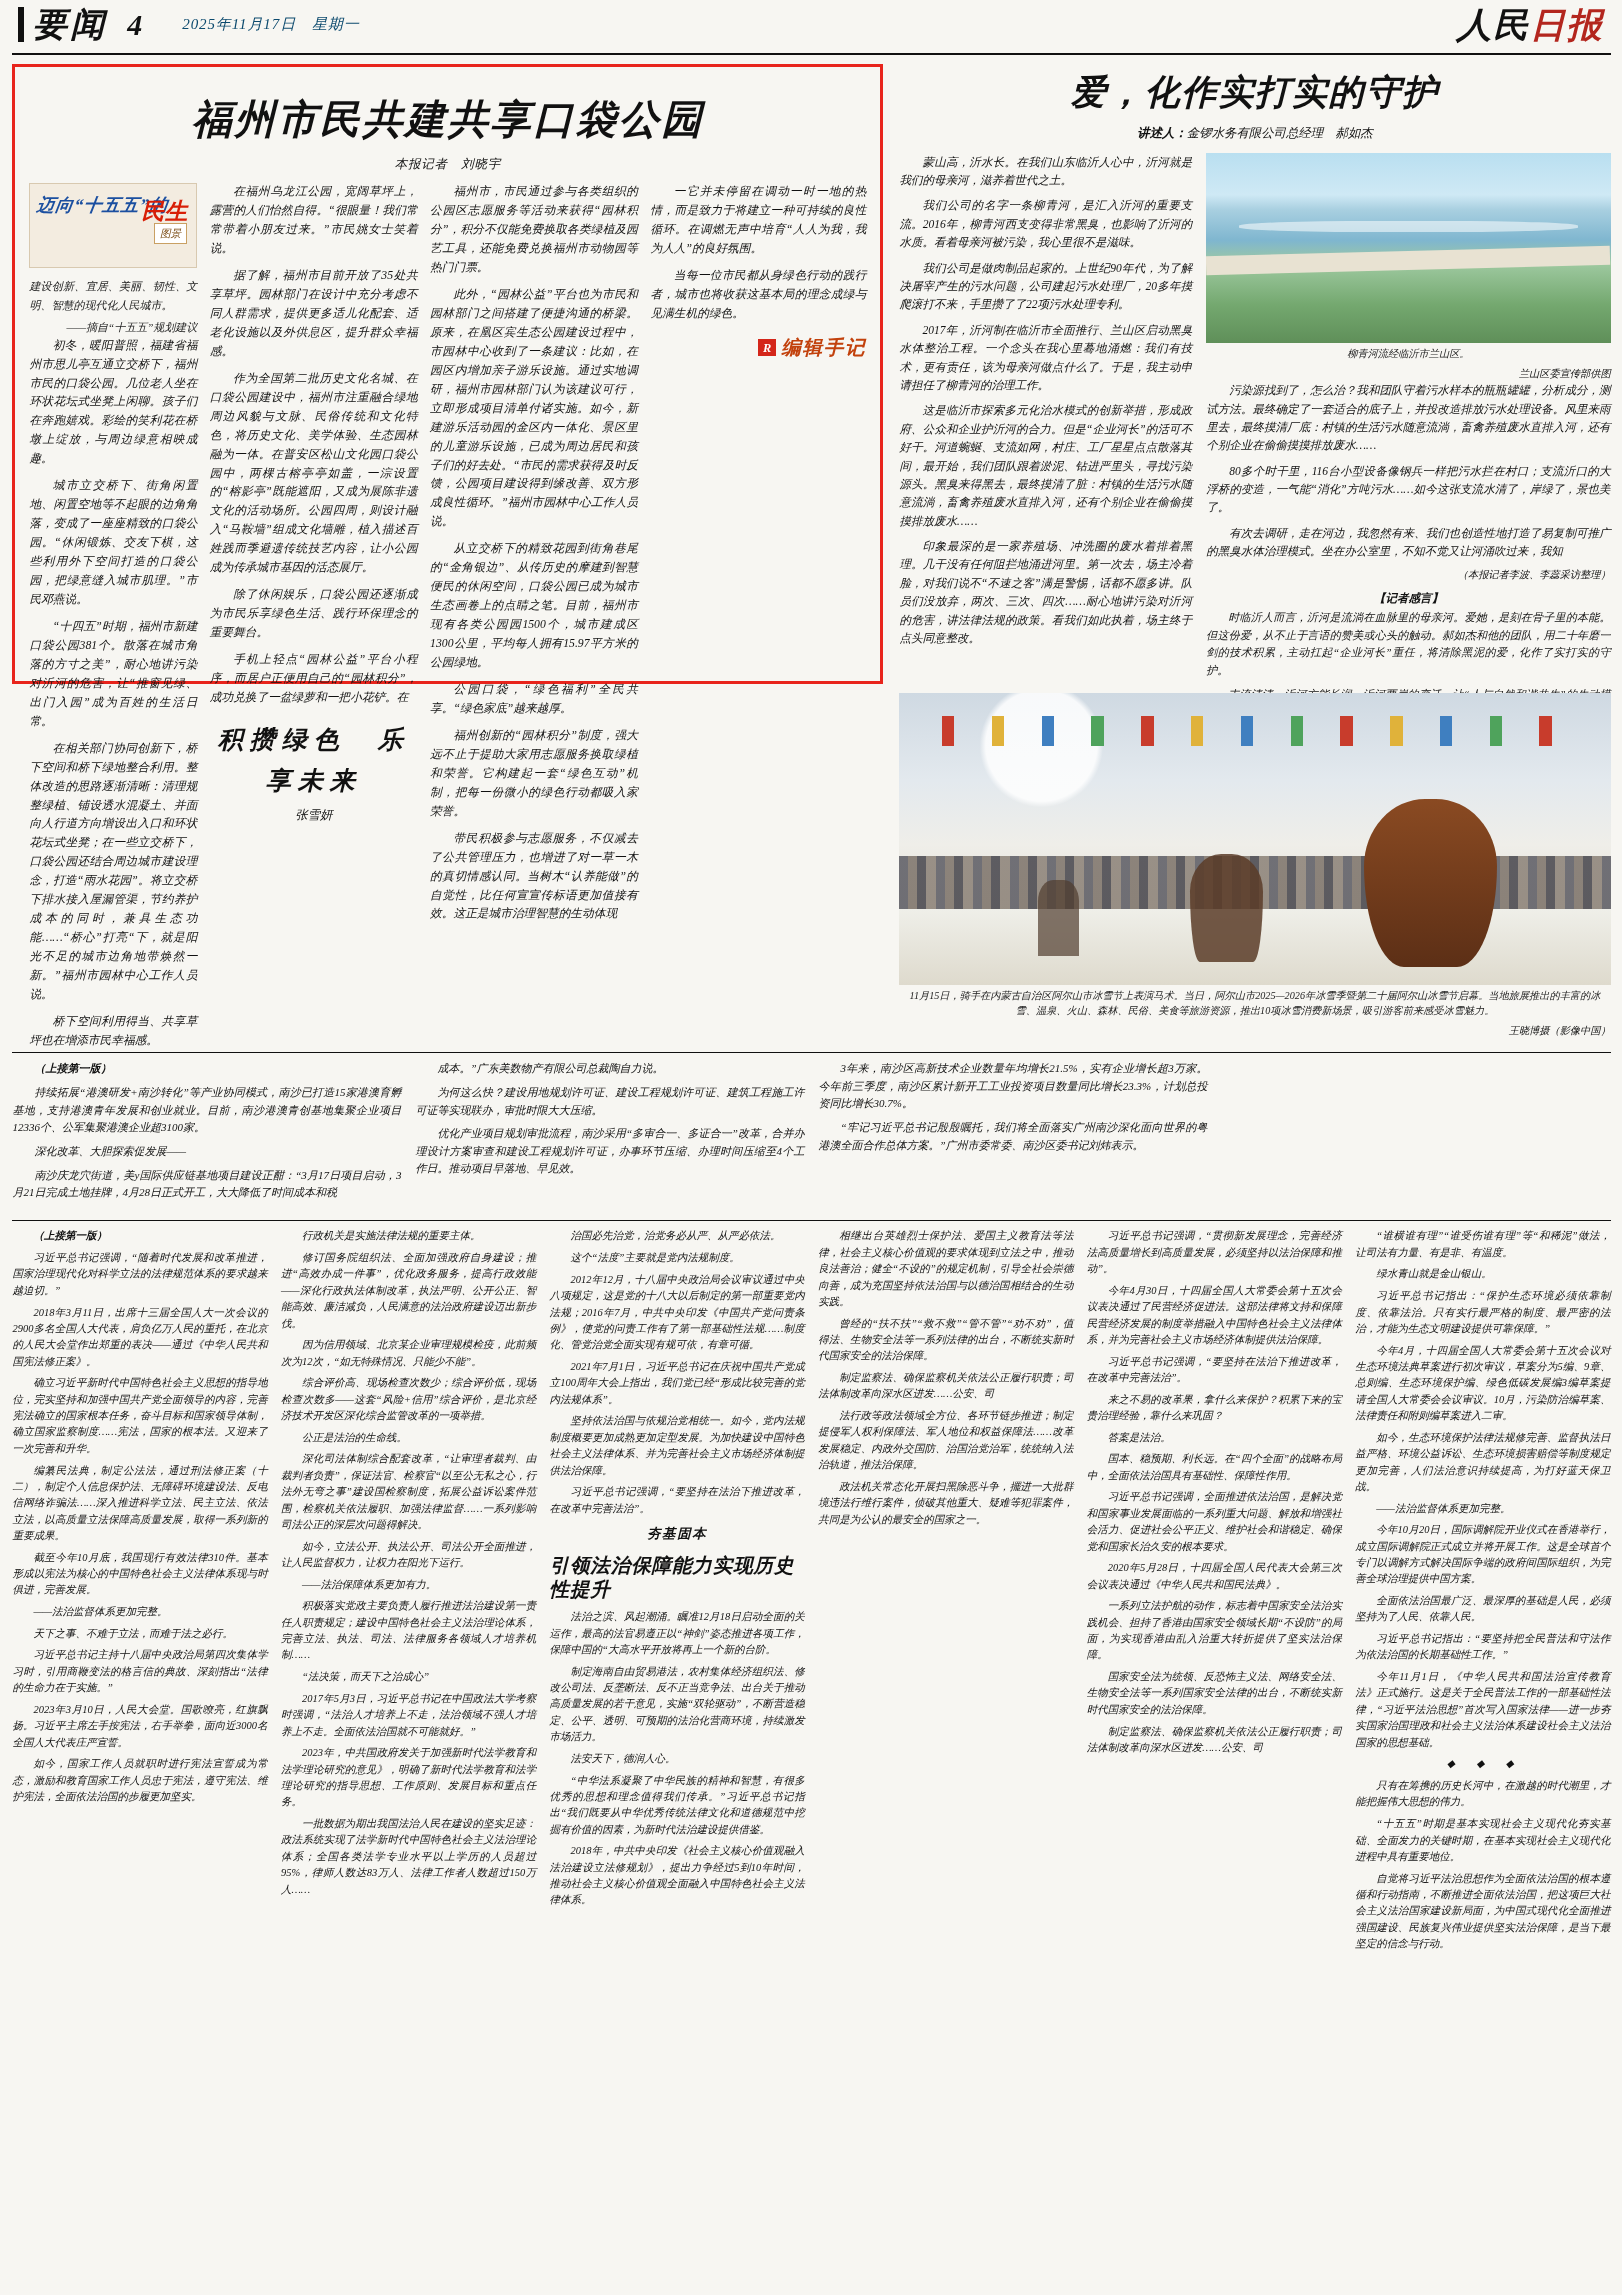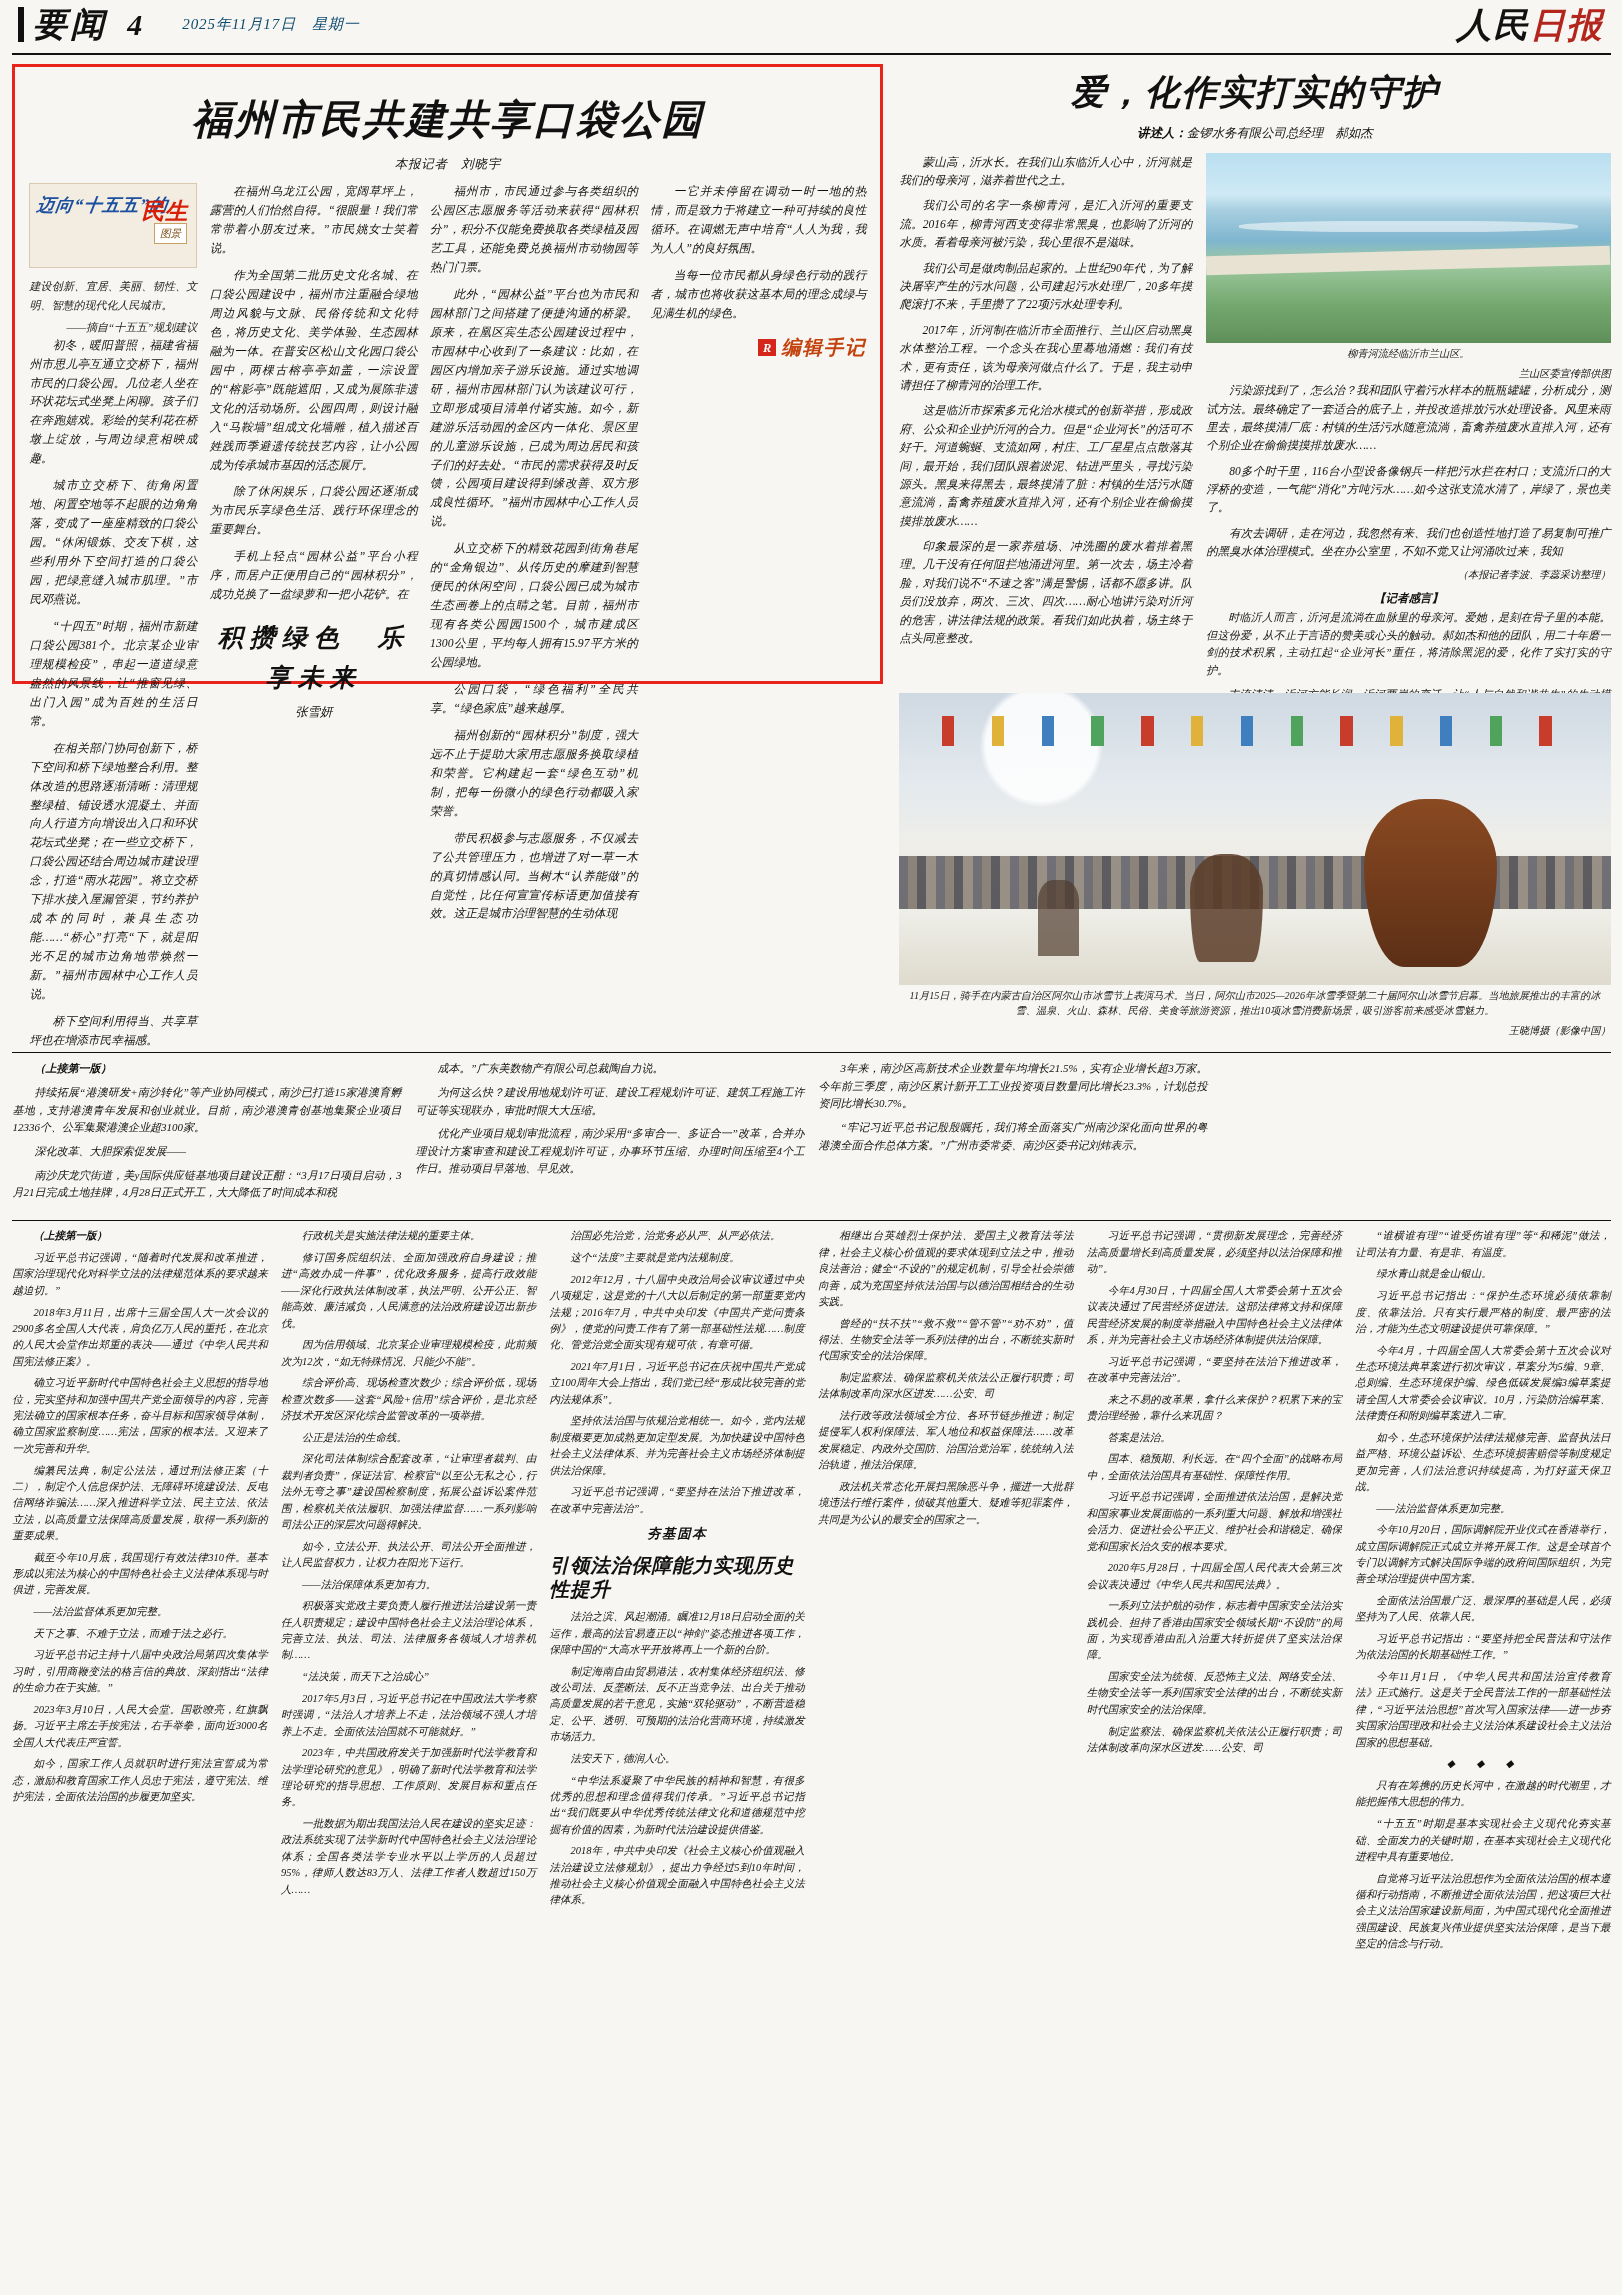--- a/index.html
+++ b/index.html
@@ -215,27 +215,28 @@
             <span class="lb-l">迈向“十五五”的</span>
             <span class="lb-r">民生</span>
             <span class="lb-sub">图景</span>
           </div>
           <div class="quote-box">
             <span>建设创新、宜居、美丽、韧性、文明、智慧的现代化人民城市。</span>
             <span class="src">——摘自“十五五”规划建议</span>
           </div>
           <p>初冬，暖阳普照，福建省福州市思儿亭互通立交桥下，福州市民的口袋公园。几位老人坐在环状花坛式坐凳上闲聊。孩子们在奔跑嬉戏。彩绘的笑利花在桥墩上绽放，与周边绿意相映成趣。</p>
           <p>城市立交桥下、街角闲置地、闲置空地等不起眼的边角角落，变成了一座座精致的口袋公园。“休闲锻炼、交友下棋，这些利用外下空间打造的口袋公园，把绿意缝入城市肌理。”市民邓燕说。</p>
-          <p>“十四五”时期，福州市新建口袋公园381个。北京某企业审理规模检疫”，串起一道道绿意盎然的风景线，让“推窗见绿、出门入园”成为百姓的生活日常。</p>
+          <p>“十四五”时期，福州市新建口袋公园381个。散落在城市角落的方寸之美”，耐心地讲污染对沂河的危害，让“推窗见绿、出门入园”成为百姓的生活日常。</p>
           <p>在相关部门协同创新下，桥下空间和桥下绿地整合利用。整体改造的思路逐渐清晰：清理规整绿植、铺设透水混凝土、并面向人行道方向增设出入口和环状花坛式坐凳；在一些立交桥下，口袋公园还结合周边城市建设理念，打造“雨水花园”。将立交桥下排水接入屋漏管渠，节约养护成本的同时，兼具生态功能……“桥心”打亮“下，就是阳光不足的城市边角地带焕然一新。”福州市园林中心工作人员说。</p>
           <p>桥下空间利用得当、共享草坪也在增添市民幸福感。</p>
         </div>
 
         <div class="col" style="width:26%;">
           <p>在福州乌龙江公园，宽阔草坪上，露营的人们怡然自得。“很眼量！我们常常带着小朋友过来。”市民姚女士笑着说。</p>
+          <p>据了解，福州市目前开放了35处共享草坪。园林部门在设计中充分考虑不同人群需求，提供更多适儿化配套、适老化设施以及外供息区，提升群众幸福感。</p>
           <p>作为全国第二批历史文化名城、在口袋公园建设中，福州市注重融合绿地周边风貌与文脉、民俗传统和文化特色，将历史文化、美学体验、生态园林融为一体。在普安区松山文化园口袋公园中，两棵古榕亭亭如盖，一淙设置的“榕影亭”既能遮阳，又成为展陈非遗文化的活动场所。公园四周，则设计融入“马鞍墙”组成文化墙雕，植入描述百姓践而季避遗传统技艺内容，让小公园成为传承城市基因的活态展厅。</p>
           <p>除了休闲娱乐，口袋公园还逐渐成为市民乐享绿色生活、践行环保理念的重要舞台。</p>
           <p>手机上轻点“园林公益”平台小程序，而居户正便用自己的“园林积分”，成功兑换了一盆绿萝和一把小花铲。在</p>
           <div class="subhead-2">积攒绿色　乐享未来</div>
           <div class="subhead-2-by">张雪妍</div>
         </div>
 
         <div class="col" style="width:26%;">
           <p>福州市，市民通过参与各类组织的公园区志愿服务等活动来获得“园林积分”，积分不仅能免费换取各类绿植及园艺工具，还能免费兑换福州市动物园等热门门票。</p>
           <p>此外，“园林公益”平台也为市民和园林部门之间搭建了便捷沟通的桥梁。原来，在凰区宾生态公园建设过程中，市园林中心收到了一条建议：比如，在园区内增加亲子游乐设施。通过实地调研，福州市园林部门认为该建议可行，立即形成项目清单付诸实施。如今，新建游乐活动园的金区内一体化、景区里的儿童游乐设施，已成为周边居民和孩子们的好去处。“市民的需求获得及时反馈，公园项目建设得到缘改善、双方形成良性循环。”福州市园林中心工作人员说。</p>

